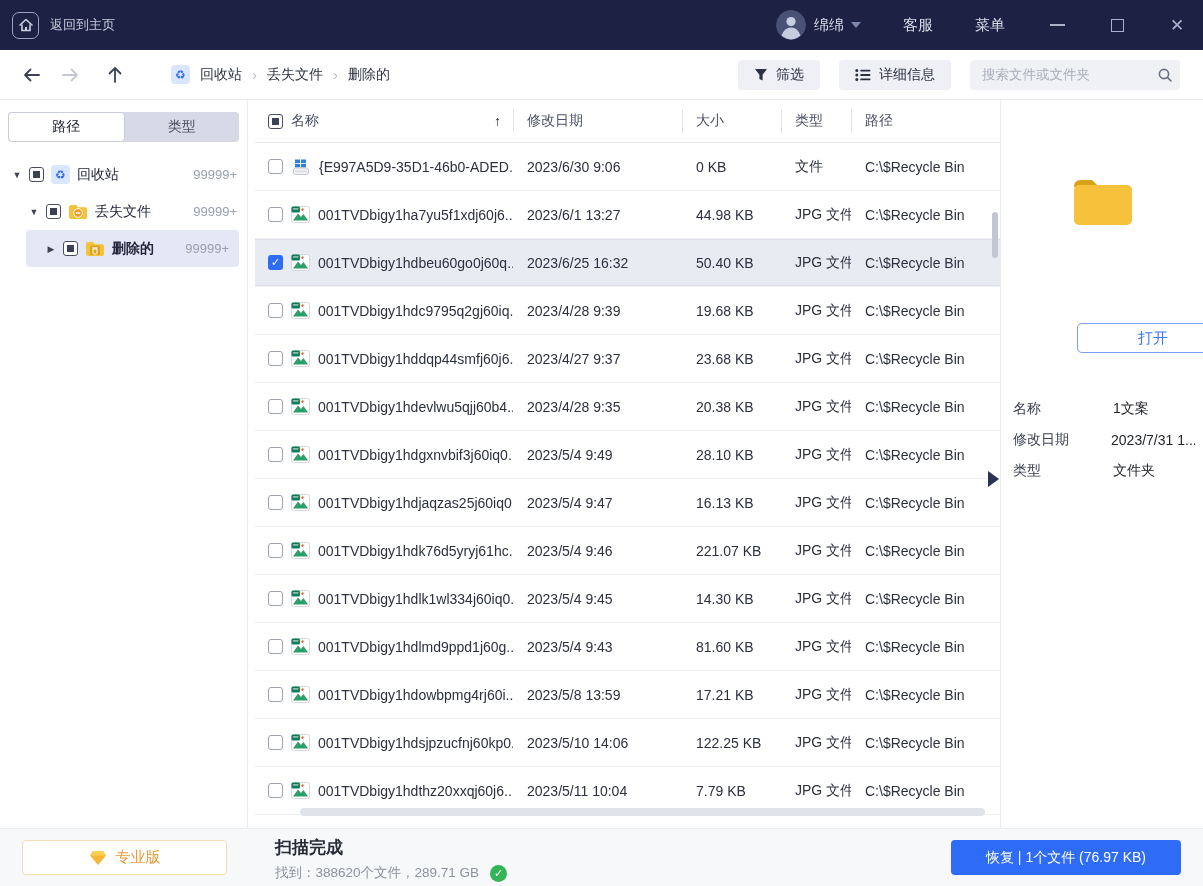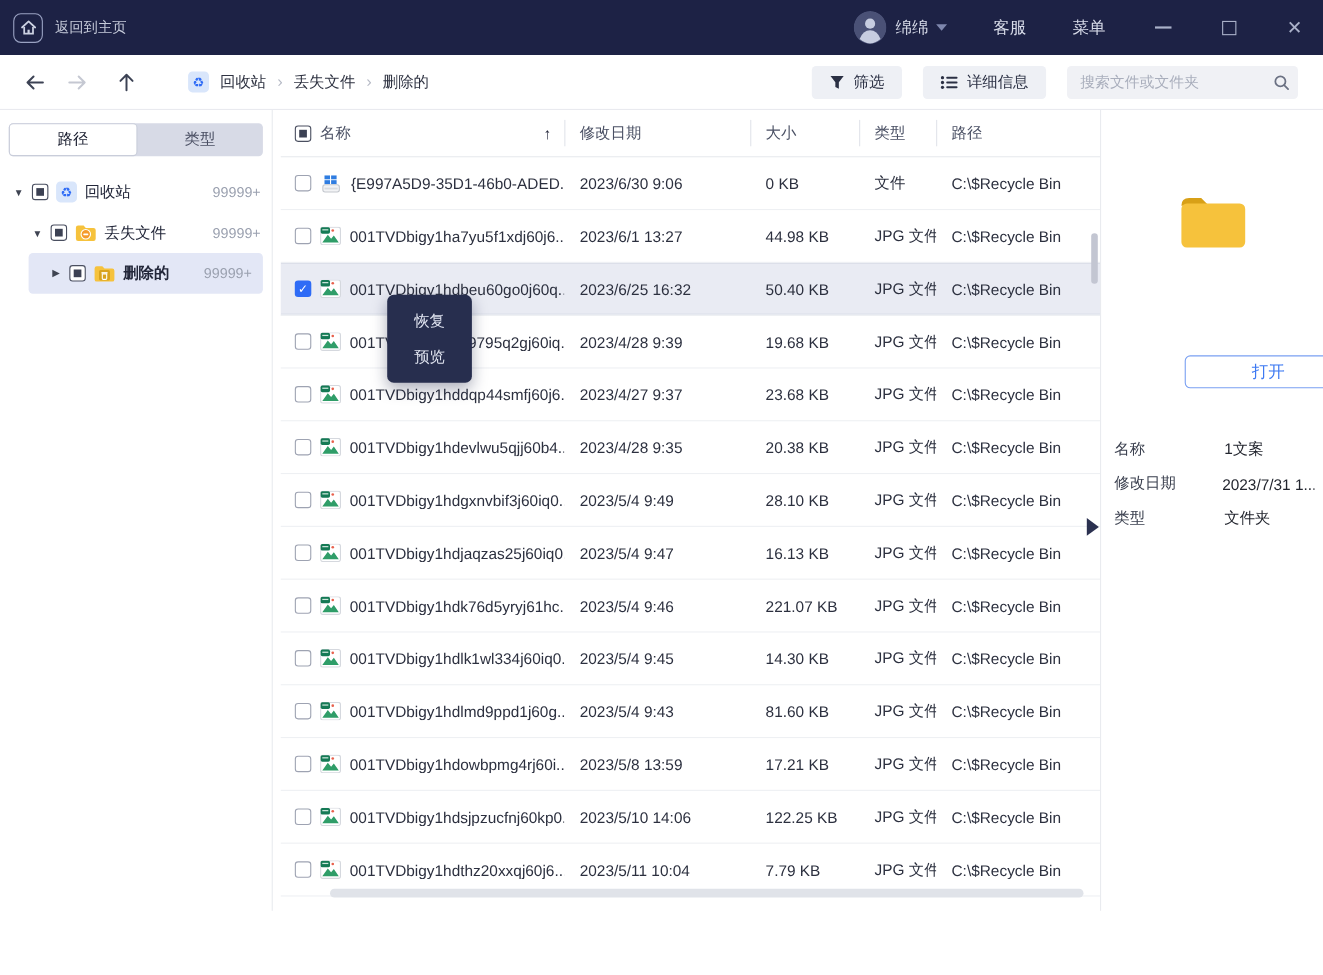--- a/index.html
+++ b/index.html
@@ -547,24 +547,20 @@
           <div class="cell">2023/5/11 10:04</div>
           <div class="cell">7.79 KB</div>
           <div class="cell">JPG 文件</div>
           <div class="cell">C:\$Recycle Bin</div>
         </div>
       </div>
     <div class="vthumb"></div>
     <div class="hthumb"></div>
   </main>
 
-  <div class="context-menu" id="ctx">
-      <div class="ctx-item">恢复</div>
-      <div class="ctx-item">预览</div>
-    </div>
 
   <div class="collapse-arrow"></div>
 
   <section class="preview">
     <div class="pfolder">
       <svg width="62" height="52" viewBox="0 0 62 52">
           <path d="M2 12 Q2 5 9 5 H20 l7 7 H2 Z" fill="#d8a017"></path>
           <rect x="2" y="10" width="58" height="40" rx="5" fill="#f6c23c"></rect>
         </svg>
     </div>
@@ -578,14 +574,33 @@
           <span class="pl">修改日期</span>
           <span class="pv">2023/7/31 1...</span>
         </div>
         <div class="pfield">
           <span class="pl">类型</span>
           <span class="pv">文件夹</span>
         </div>
       </div>
   </section>
 
+  <footer class="statusbar">
+    <div class="pro-btn">
+      <span class="icon">
+        <svg width="18" height="16" viewBox="0 0 18 16">
+            <path d="M4 1 H14 L17 5.5 L9 15 L1 5.5 Z" fill="#f7b836"></path>
+            <path d="M4 1 H14 L17 5.5 H1 Z" fill="#fbce55"></path>
+          </svg>
+      </span>
+      <span class="pro-label">专业版</span>
+    </div>
+    <div class="scan-info">
+      <div class="scan-title">扫描完成</div>
+      <div class="scan-sub">
+        <span>找到：388620个文件，289.71 GB</span>
+        <span class="check-circle">✓</span>
+      </div>
+    </div>
+    <button class="recover-btn">恢复 | 1个文件 (76.97 KB)</button>
+  </footer>
 
 </div>
 
 </body></html>

